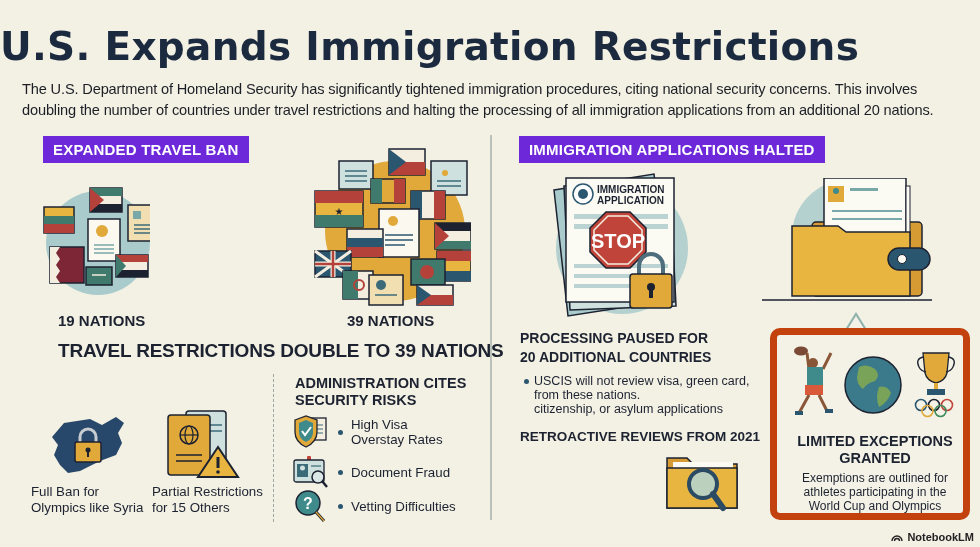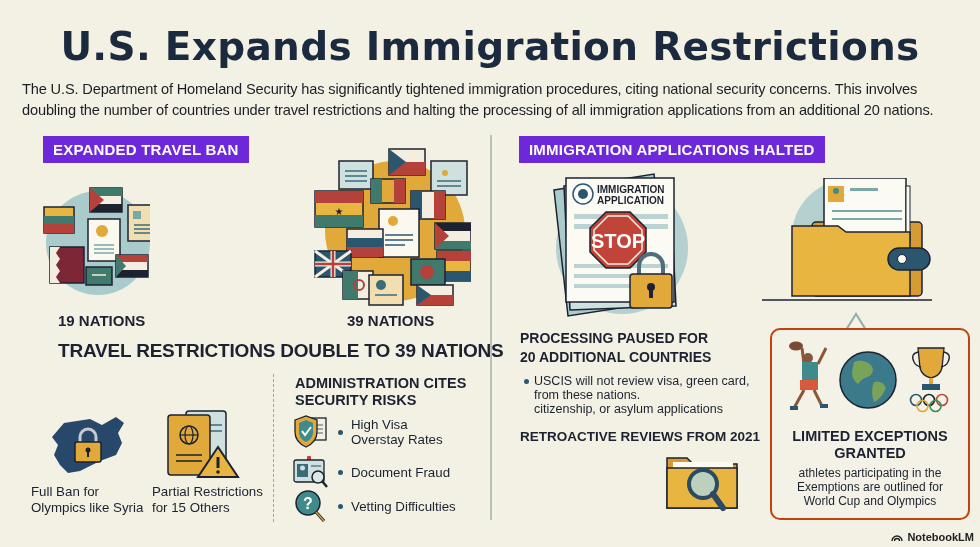--- a/index.html
+++ b/index.html
@@ -5,21 +5,21 @@
   * { box-sizing: border-box; margin: 0; padding: 0; }
   html, body { width: 980px; height: 547px; overflow: hidden; }
   body {
     background: #f3f0e4;
     font-family: "Liberation Sans", "DejaVu Sans", sans-serif;
     color: #1c2230;
     position: relative;
   }
   .abs { position: absolute; }
   .title {
-    left: 0; top: 24px; width: 980px; text-align: center;
+    left: 0; top: 24px; width: 980px; 
     font-family: "DejaVu Sans", sans-serif;
     font-size: 39px; font-weight: bold; color: #1b2a3e; letter-spacing: 0.3px;
   }
   .intro {
     left: 22px; top: 79px; width: 950px;
     font-size: 14.6px; line-height: 21px; color: #1c1f25;
     letter-spacing: -0.15px;
   }
   .section-badge {
     background: #6d28d9; color: #fff;
@@ -30,21 +30,21 @@
   .vdivider { left: 490px; top: 135px; width: 2px; height: 385px; background: #b9c2b9; }
   .dashed { left: 273px; top: 374px; width: 0; height: 148px; border-left: 1.5px dashed #9aa7a7; }
   .label-bold { font-weight: bold; font-size: 15px; color: #1c2230; white-space: nowrap; }
   .big-bold { font-weight: bold; font-size: 19px; color: #1c2230; white-space: nowrap; letter-spacing: -0.2px; }
   .caption { font-size: 13.3px; text-align: left; color: #1c2230; line-height: 16px; margin-left: 6px; }
   .risk-row { display: flex; align-items: center; }
   .bullet { width: 5px; height: 5px; border-radius: 50%; background: #2b5670; display: inline-block; margin-right: 8px; flex: none; }
   .risk-text { font-size: 13.3px; line-height: 15px; color: #1c2230; }
   .callout {
     left: 770px; top: 328px; width: 200px; height: 192px;
-    border: 2px solid #c2410c; border-radius: 10px; background: #f4f2e6;
+    border: 7px solid #c2410c; border-radius: 10px; background: #f4f2e6;
   }
   .callout-tail {
     left: 846px; top: 312px; width: 20px; height: 20px;
   }
   .footer { right: 6px; bottom: 4px; font-size: 11px; font-weight: bold; color: #222; display: flex; align-items: center; gap: 4px; }
 </style>
 </head>
 <body>
 
 <div class="abs title">U.S. Expands Immigration Restrictions</div>
@@ -352,22 +352,22 @@
       <circle cx="160" cy="60" r="5.5" fill="none" stroke="#c0443a" stroke-width="1.6"></circle>
       <circle cx="140.5" cy="66" r="5.5" fill="none" stroke="#e0a93a" stroke-width="1.6"></circle>
       <circle cx="153.5" cy="66" r="5.5" fill="none" stroke="#3f8a5a" stroke-width="1.6"></circle>
     </svg>
   </div>
   <div class="abs" style="left:0; top:98px; width:196px; text-align:center; font-weight:bold; font-size:14.5px; line-height:17px; color:#1c2230;">
     <div>LIMITED EXCEPTIONS</div>
     <div>GRANTED</div>
   </div>
   <div class="abs" style="left:0; top:136px; width:196px; text-align:center; font-size:12px; line-height:14px; color:#1c2230;">
+    <div>Exemptions are outlined for</div>
     <div>athletes participating in the</div>
-    <div>Exemptions are outlined for</div>
     <div>World Cup and Olympics</div>
   </div>
 </div>
 
 <div class="abs footer">
   <span style="display:inline-block; width:12px; height:10px;">
     <svg width="12" height="10" viewBox="0 0 12 10">
       <path d="M1 9 A5 5 0 0 1 11 9" fill="none" stroke="#222" stroke-width="1.4"></path>
       <path d="M3.5 9 A2.5 2.5 0 0 1 8.5 9" fill="none" stroke="#222" stroke-width="1.4"></path>
     </svg>

